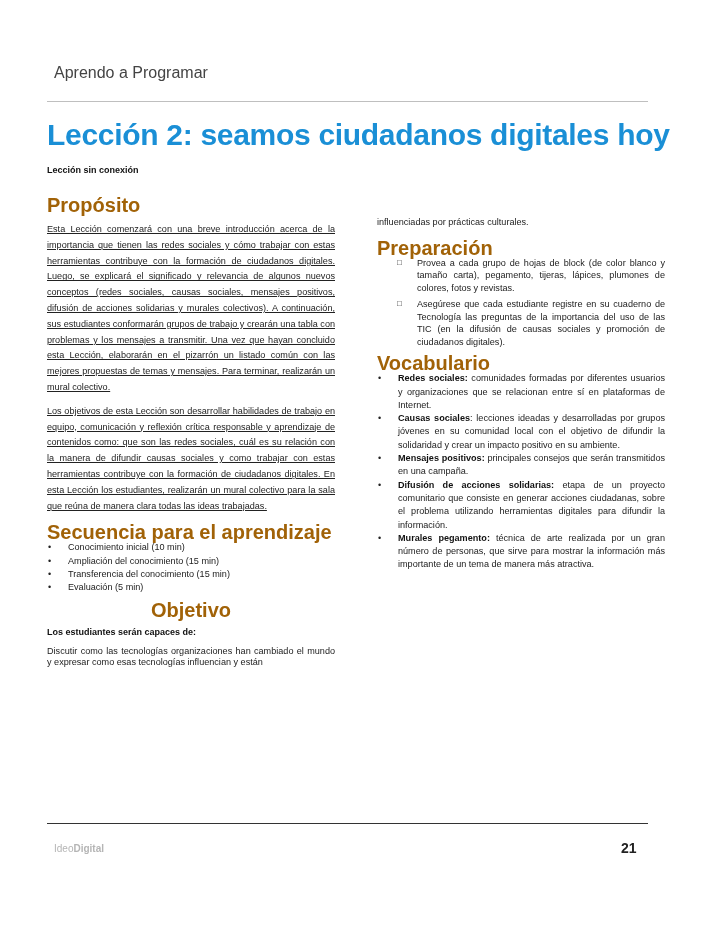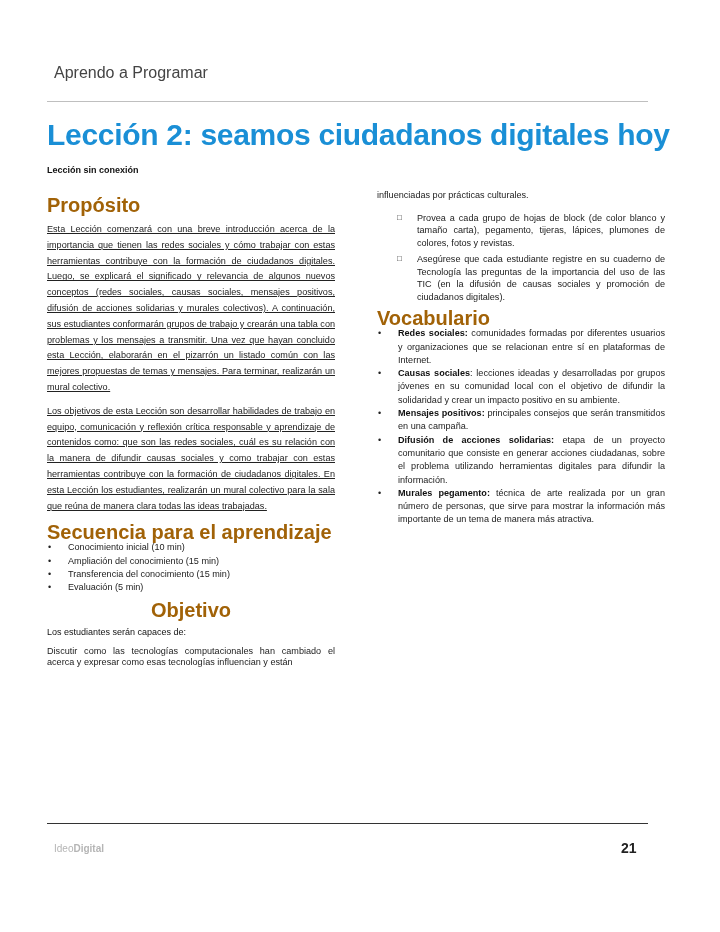--- a/index.html
+++ b/index.html
@@ -54,29 +54,30 @@
     <ul class="bullets">
       <li><span class="mark">•</span><span>Conocimiento inicial (10 min)</span></li>
       <li><span class="mark">•</span><span>Ampliación del conocimiento (15 min)</span></li>
       <li><span class="mark">•</span><span>Transferencia del conocimiento (15 min)</span></li>
       <li><span class="mark">•</span><span>Evaluación (5 min)</span></li>
     </ul>
   </section>
 
   <section style="margin-top:6px;">
     <h2 style="margin-bottom:8px;text-align:center;">Objetivo</h2>
-    <p style="font-size:9px;font-weight:normal;color:#111;margin-bottom:9px;">Los estudiantes serán capaces de:</p>
-    <p class="para-tight">Discutir como las tecnologías computacionales han cambiado el acerca y expresar como esas tecnologías influencian y están</p>
+    <p style="font-size:9px;font-weight:bold;color:#111;margin-bottom:9px;">Los estudiantes serán capaces de:</p>
+    <p class="para-tight">Discutir como las tecnologías organizaciones han cambiado el mundo y expresar como esas tecnologías influencian y están</p>
   </section>
 </div>
 
 <div class="col col-right">
-  <p class="para-tight" style="margin-bottom:10px;">influenciadas por prácticas culturales.</p>
+  <p class="para-tight" style="margin-bottom:10px;margin-top:27px;">influenciadas por prácticas culturales.</p>
 
   <section>
+    <h2>Preparación</h2>
     <ul class="prep" style="list-style:none;">
       <li><span class="mark">□</span><span>Provea a cada grupo de hojas de block (de color blanco y tamaño carta), pegamento, tijeras, lápices, plumones de colores, fotos y revistas.</span></li>
       <li><span class="mark">□</span><span>Asegúrese que cada estudiante registre en su cuaderno de Tecnología las preguntas de la importancia del uso de las TIC (en la difusión de causas sociales y promoción de ciudadanos digitales).</span></li>
     </ul>
   </section>
 
   <section style="margin-top:6px;">
     <h2>Vocabulario</h2>
     <ul class="bullets">
       <li><span class="mark">•</span><b>Redes sociales:</b><span> comunidades formadas por diferentes usuarios y organizaciones que se relacionan entre sí en plataformas de Internet.</span></li>

